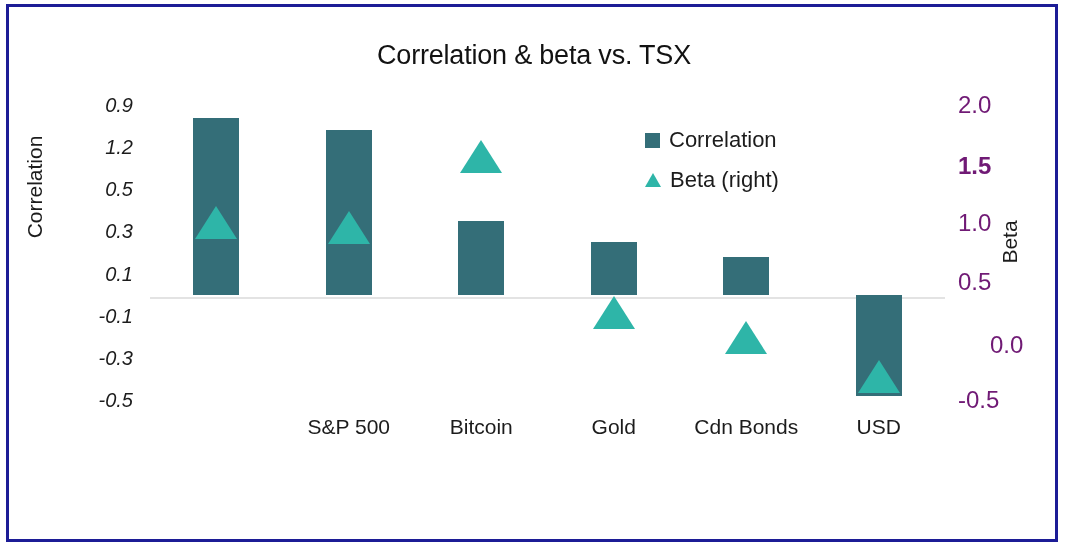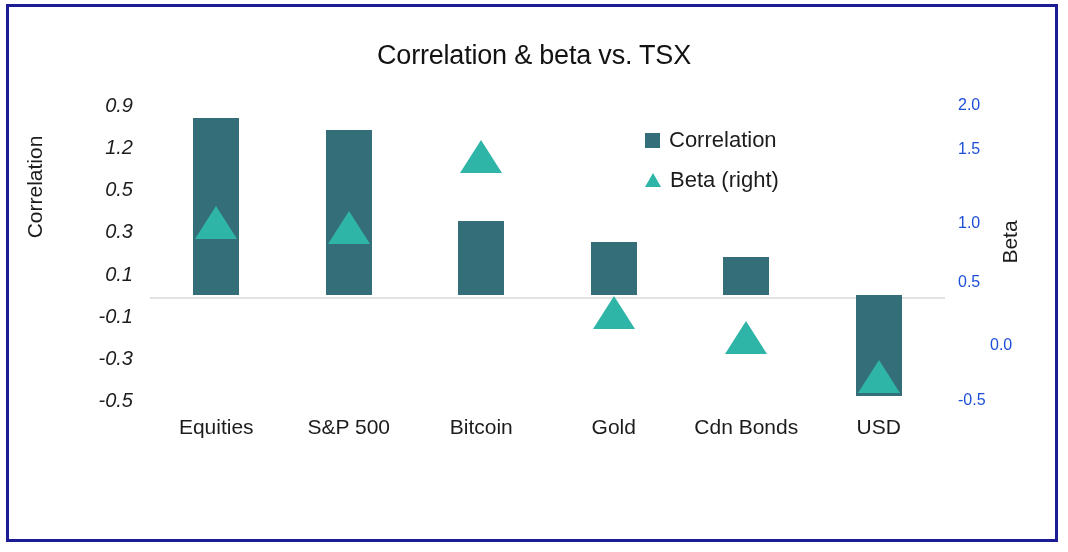--- a/index.html
+++ b/index.html
@@ -97,22 +97,22 @@
     width: 85px;
     height: 295px;
     font-style: italic;
   }
 
   .tick-right {
     position: absolute;
     left: 0;
     width: 60px;
     text-align: left;
-    font-size: 16px;
-    color: #1d4ed8;
+    font-size: 24px;
+    color: #701a75;
     transform: translateY(-50%);
   }
   #right-ticks {
     position: absolute;
     left: 958px;
     top: 105px;
     width: 70px;
     height: 295px;
   }
 
@@ -210,21 +210,21 @@
       <div class="tick-left" style="top: 42.1429px;">1.2</div>
       <div class="tick-left" style="top: 84.2857px;">0.5</div>
       <div class="tick-left" style="top: 126.429px;">0.3</div>
       <div class="tick-left" style="top: 168.571px;">0.1</div>
       <div class="tick-left" style="top: 210.714px;">-0.1</div>
       <div class="tick-left" style="top: 252.857px;">-0.3</div>
       <div class="tick-left" style="top: 295px;">-0.5</div>
     </div>
   <div id="right-ticks">
       <div class="tick-right" style="top: 0px;">2.0</div>
-      <div class="tick-right" style="top: 44px;">1.5</div>
+      <div class="tick-right" style="top: 61px; font-weight: bold;">1.5</div>
       <div class="tick-right" style="top: 118px;">1.0</div>
       <div class="tick-right" style="top: 177px;">0.5</div>
       <div class="tick-right" style="top: 240px; margin-left: 32px;">0.0</div>
       <div class="tick-right" style="top: 295px;">-0.5</div>
     </div>
 
   <div id="ylabel-left">Correlation</div>
 
   <div id="ylabel-right">Beta</div>
 
@@ -243,21 +243,20 @@
         <div class="marker" style="top: 105.54px; left: 177.75px; border-bottom-color: rgb(46, 181, 168);"></div>
         <div class="marker" style="top: 34.74px; left: 310.25px; border-bottom-color: rgb(46, 181, 168);"></div>
         <div class="marker" style="top: 190.5px; left: 442.75px; border-bottom-color: rgb(46, 181, 168);"></div>
         <div class="marker" style="top: 216.46px; left: 575.25px; border-bottom-color: rgb(46, 181, 168);"></div>
         <div class="marker" style="top: 255.4px; left: 707.75px; border-bottom-color: rgb(46, 181, 168);"></div>
       </div>
   </div>
 
   <div id="cat-labels">
       <div class="cat" style="left: 1.25px; top: 0px;">
-        <div>Equities</div>
       </div>
       <div class="cat" style="left: 133.75px; top: 0px;">
         <div>S&amp;P 500</div>
       </div>
       <div class="cat" style="left: 398.75px; top: 0px;">
         <div>Gold</div>
       </div>
       <div class="cat" style="left: 266.25px; top: 0px;">
         <div>Bitcoin</div>
       </div>

